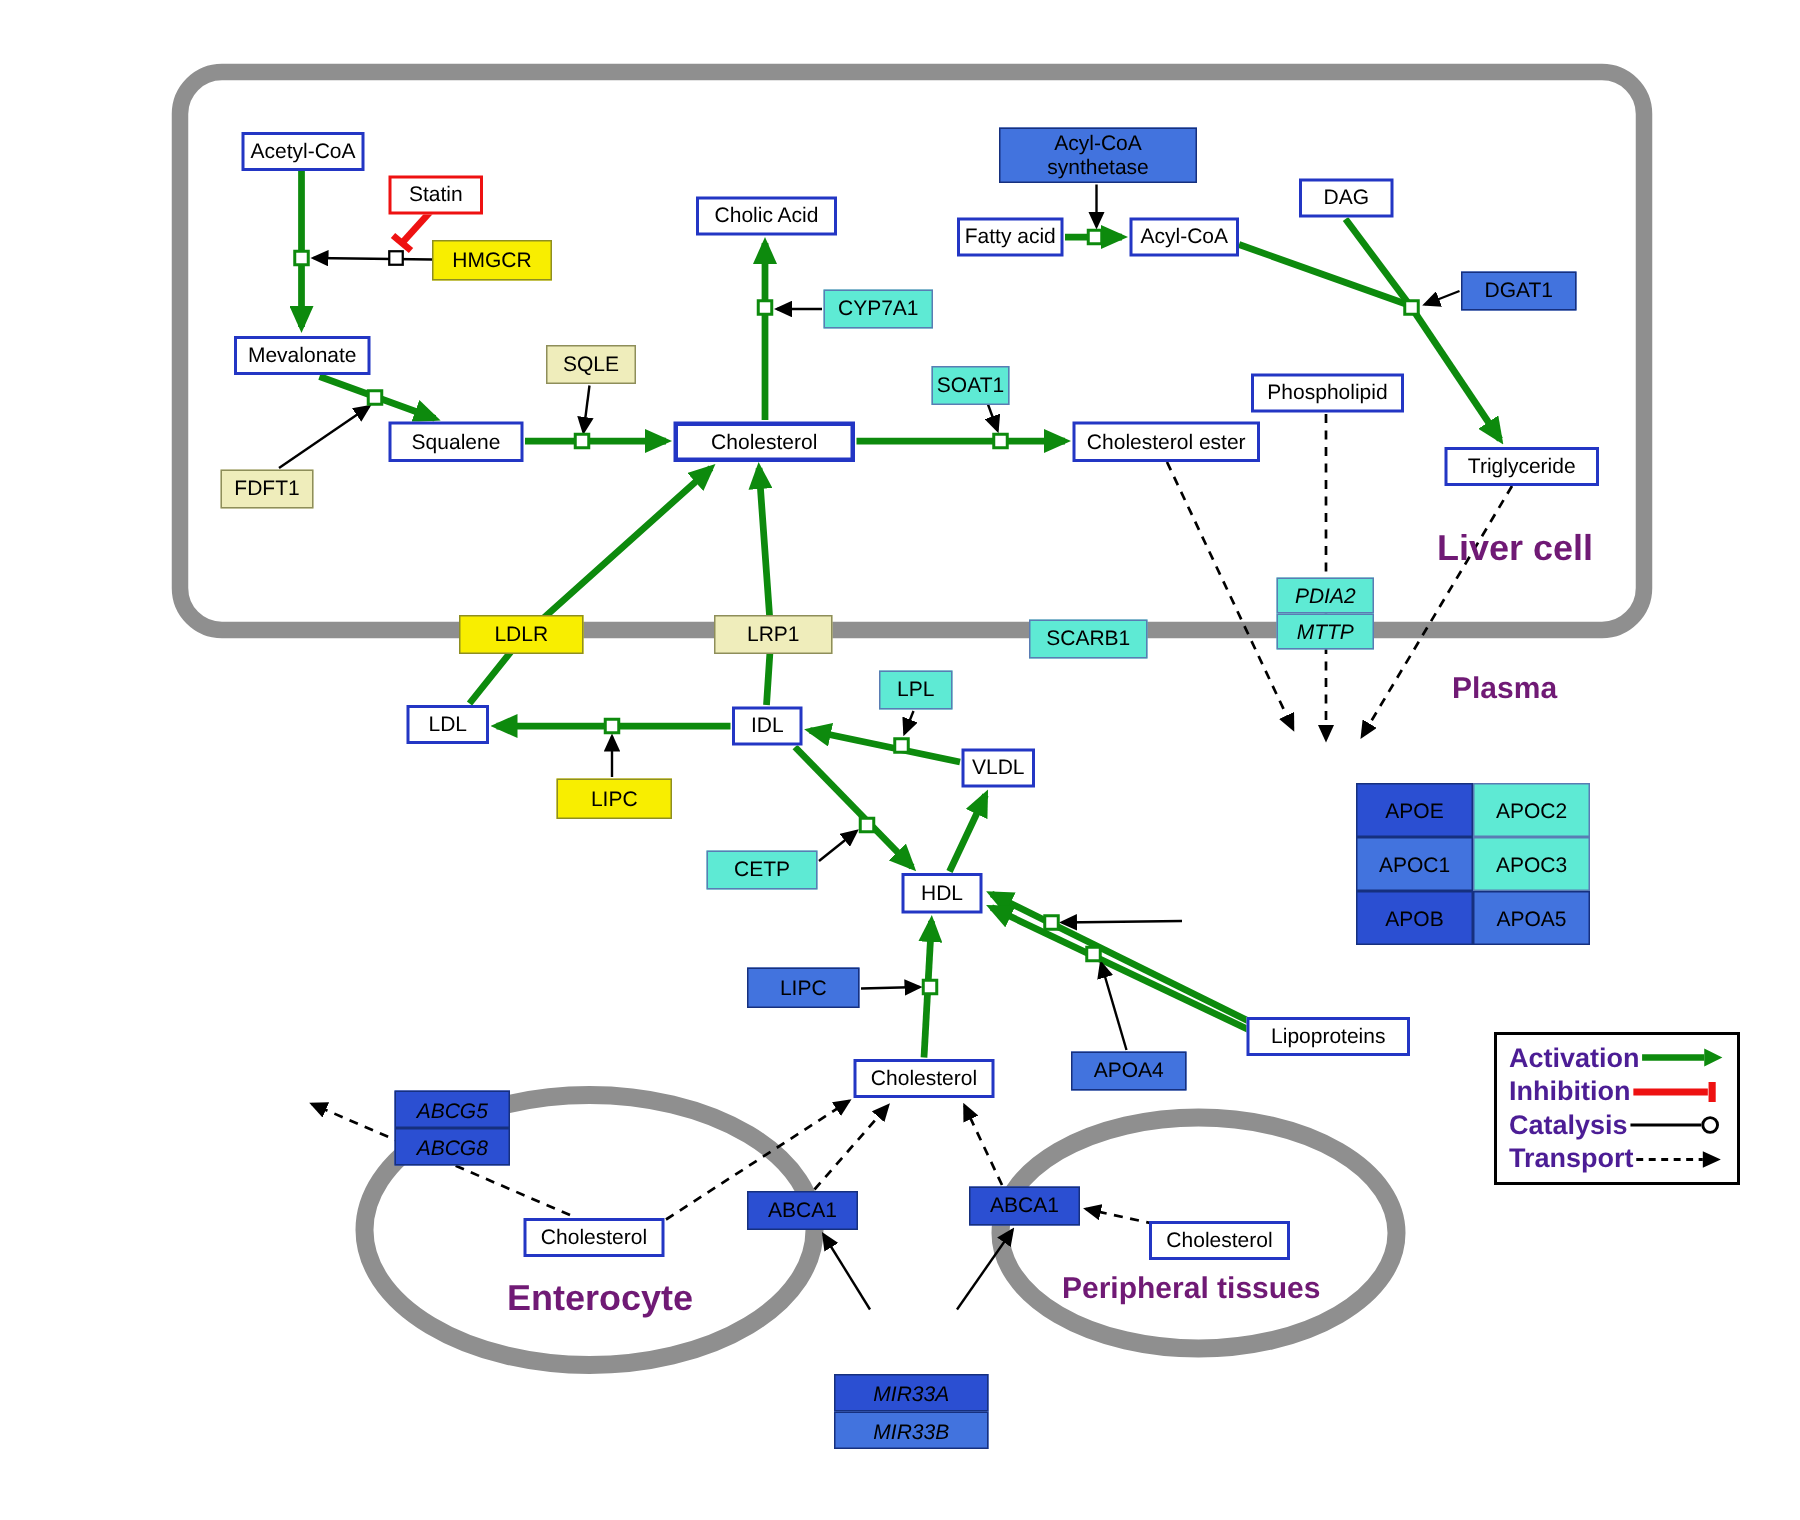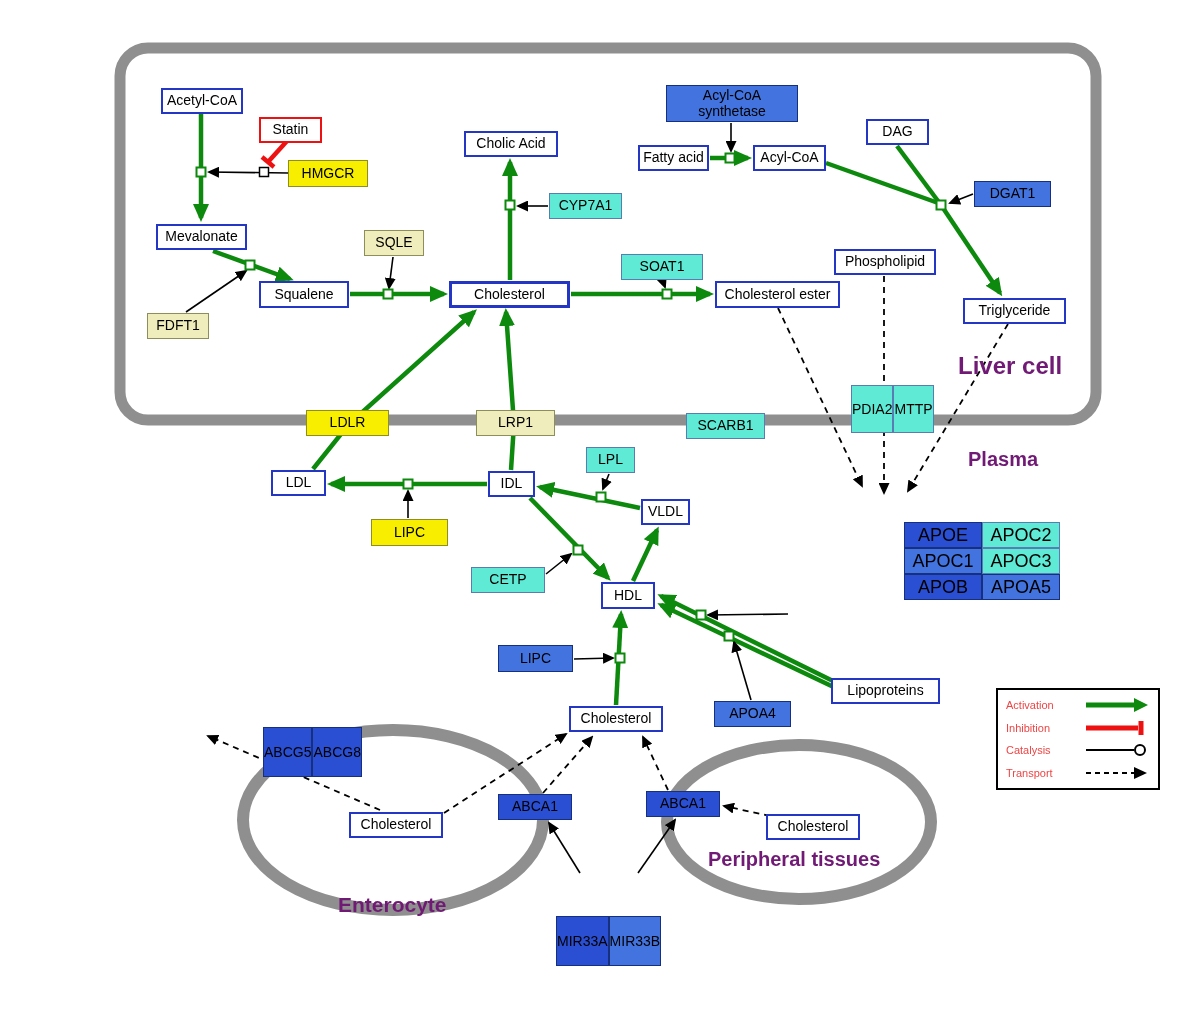--- a/index.html
+++ b/index.html
@@ -9,32 +9,32 @@
   .node{position:absolute;box-sizing:border-box;display:flex;align-items:center;justify-content:center;
         font-size:14px;color:#000;text-align:center;background:#fff;line-height:1.1;padding:1px 2px;}
   .met{border:2px solid #2336c4;}
   .met-bold{border-width:3px;}
   .drug{border:2px solid #ee1111;}
   .g-dark{background:#2b4fd2;border:1px solid #16307e;}
   .g-mid{background:#4273de;border:1px solid #16307e;}
   .g-light{background:#5eead4;border:1px solid #5a7cb4;}
   .g-yellow{background:#f8ee00;border:1px solid #8e8e22;}
   .g-pale{background:#efedbb;border:1px solid #8e8e5a;}
-  .stack{position:absolute;box-sizing:border-box;display:flex;flex-direction:row;}
+  .stack{position:absolute;box-sizing:border-box;display:flex;flex-direction:column;font-style:italic;}
   .stack .cell{flex:1;display:flex;align-items:center;justify-content:center;
         font-size:14px;color:#000;box-sizing:border-box;}
   .grid{position:absolute;display:grid;grid-template-columns:1fr 1fr;}
-  .grid .cell{display:flex;align-items:center;justify-content:center;font-size:18px;color:#000;
-        box-sizing:border-box;height:26px;}
+  .grid .cell{display:flex;align-items:center;justify-content:center;font-size:14px;color:#000;
+        box-sizing:border-box;height:36px;}
   .region-label{position:absolute;font-weight:bold;color:#701a75;}
   .legend{position:absolute;left:996px;top:688px;width:164px;height:102px;box-sizing:border-box;
         background:#fff;border:2px solid #000;padding:5px 8px;display:flex;flex-direction:column;
         justify-content:space-between;}
   .legend-row{display:flex;align-items:center;justify-content:space-between;height:20px;}
-  .legend-row .lab{font-size:11px;color:#ef4444;}
+  .legend-row .lab{font-size:18px;color:#4c1d95;font-weight:bold;}
 </style>
 </head>
 <body>
 
 <div class="stage">
 
   <svg class="layer" width="1200" height="1013">
     <defs>
       <marker id="ag" markerUnits="userSpaceOnUse" markerWidth="18" markerHeight="16" refX="14" refY="8" orient="auto">
         <path d="M0,0 L18,8 L0,16 Z" fill="#0d8a0d"></path>
@@ -126,21 +126,21 @@
   <div class="node met" style="left:161px;top:88px;width:82px;height:26px">Acetyl-CoA</div>
   <div class="node drug" style="left:259px;top:117px;width:63px;height:26px">Statin</div>
   <div class="node g-yellow" style="left:288px;top:160px;width:80px;height:27px">HMGCR</div>
   <div class="node met" style="left:156px;top:224px;width:91px;height:26px">Mevalonate</div>
   <div class="node g-pale" style="left:364px;top:230px;width:60px;height:26px">SQLE</div>
   <div class="node g-pale" style="left:147px;top:313px;width:62px;height:26px">FDFT1</div>
   <div class="node met" style="left:259px;top:281px;width:90px;height:27px">Squalene</div>
   <div class="node met met-bold" style="left:449px;top:281px;width:121px;height:27px">Cholesterol</div>
   <div class="node met" style="left:464px;top:131px;width:94px;height:26px">Cholic Acid</div>
   <div class="node g-light" style="left:549px;top:193px;width:73px;height:26px">CYP7A1</div>
-  <div class="node g-light" style="left:621px;top:254px;width:82px;height:26px">SOAT1</div>
+  <div class="node g-light" style="left:621px;top:244px;width:52px;height:26px">SOAT1</div>
   <div class="node met" style="left:715px;top:281px;width:125px;height:27px">Cholesterol ester</div>
   <div class="node g-mid" style="left:666px;top:85px;width:132px;height:37px">Acyl-CoA synthetase</div>
   <div class="node met" style="left:638px;top:145px;width:71px;height:26px">Fatty acid</div>
   <div class="node met" style="left:753px;top:145px;width:73px;height:26px">Acyl-CoA</div>
   <div class="node met" style="left:866px;top:119px;width:63px;height:26px">DAG</div>
   <div class="node g-mid" style="left:974px;top:181px;width:77px;height:26px">DGAT1</div>
   <div class="node met" style="left:834px;top:249px;width:102px;height:26px">Phospholipid</div>
   <div class="node met" style="left:963px;top:298px;width:103px;height:26px">Triglyceride</div>
 
   <div class="stack" style="left:851px;top:385px;width:65px;height:48px">
@@ -185,21 +185,21 @@
   <div class="node g-dark" style="left:646px;top:791px;width:74px;height:26px">ABCA1</div>
   <div class="node met" style="left:766px;top:814px;width:94px;height:26px">Cholesterol</div>
 
   <div class="stack" style="left:556px;top:916px;width:103px;height:50px">
     <div class="cell g-dark">MIR33A</div>
     <div class="cell g-mid">MIR33B</div>
   </div>
 
   <div class="region-label" style="left:958px;top:352px;font-size:24px">Liver cell</div>
   <div class="region-label" style="left:968px;top:448px;font-size:20px">Plasma</div>
-  <div class="region-label" style="left:338px;top:893px;font-size:21px">Enterocyte</div>
+  <div class="region-label" style="left:338px;top:852px;font-size:24px">Enterocyte</div>
   <div class="region-label" style="left:708px;top:848px;font-size:20px">Peripheral tissues</div>
 
   <div class="legend">
     <div class="legend-row">
       <span class="lab">Activation</span>
       <svg width="66" height="18" viewBox="0 0 66 18">
         <line x1="2" y1="9" x2="50" y2="9" stroke="#0d8a0d" stroke-width="5"></line>
         <polygon points="50,2 64,9 50,16" fill="#0d8a0d"></polygon>
       </svg>
     </div>

